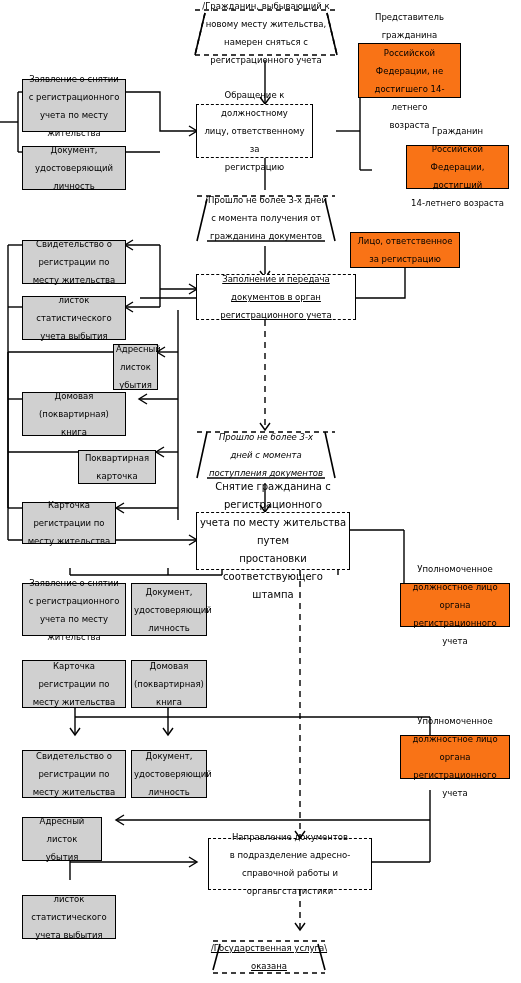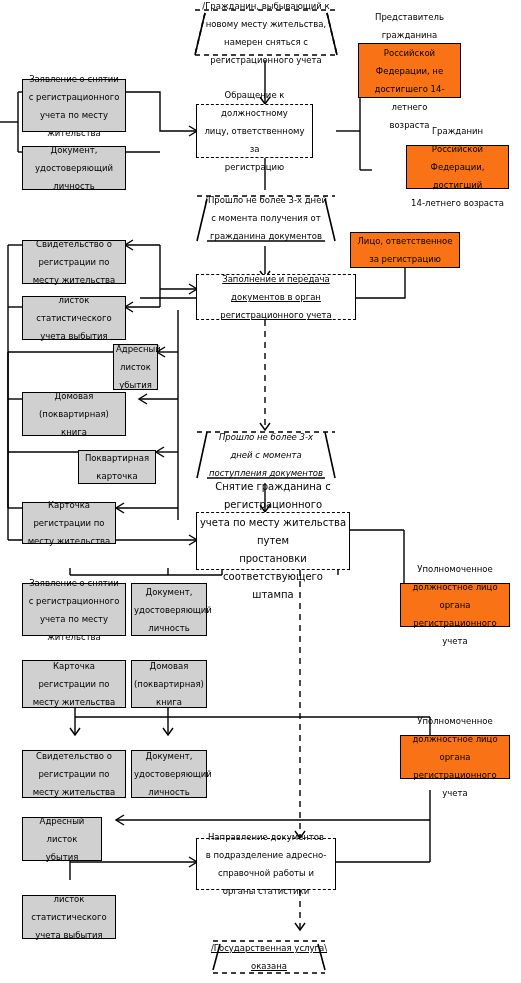--- a/index.html
+++ b/index.html
@@ -374,21 +374,21 @@
     <span class="label">Адресный листок
 убытия</span>
   </div>
 
   <div class="node doc" style="left:22px; top:880px; width:94px; height:44px;">
     <span class="label">листок
 статистического
 учета выбытия</span>
   </div>
 
-  <div class="node proc" style="left:196px; top:838px; width:140px; height:52px;">
+  <div class="node proc" style="left:208px; top:838px; width:164px; height:52px;">
     <span class="label">Направление документов
 в подразделение адресно-
 справочной работы и
 органы статистики</span>
   </div>
 
   <div class="node cond" style="left:208px; top:936px; width:122px; height:42px;text-decoration:underline;">
     <svg class="hexwrap" viewBox="0 0 122 42" preserveAspectRatio="none">
       <path d="M5,5 L117,5 M5,37 L117,37" stroke="#000" stroke-width="1.6" fill="none" stroke-dasharray="5 4"></path>
       <path d="M12,8 L5,34 M110,8 L117,34" stroke="#000" stroke-width="1.6" fill="none"></path>

